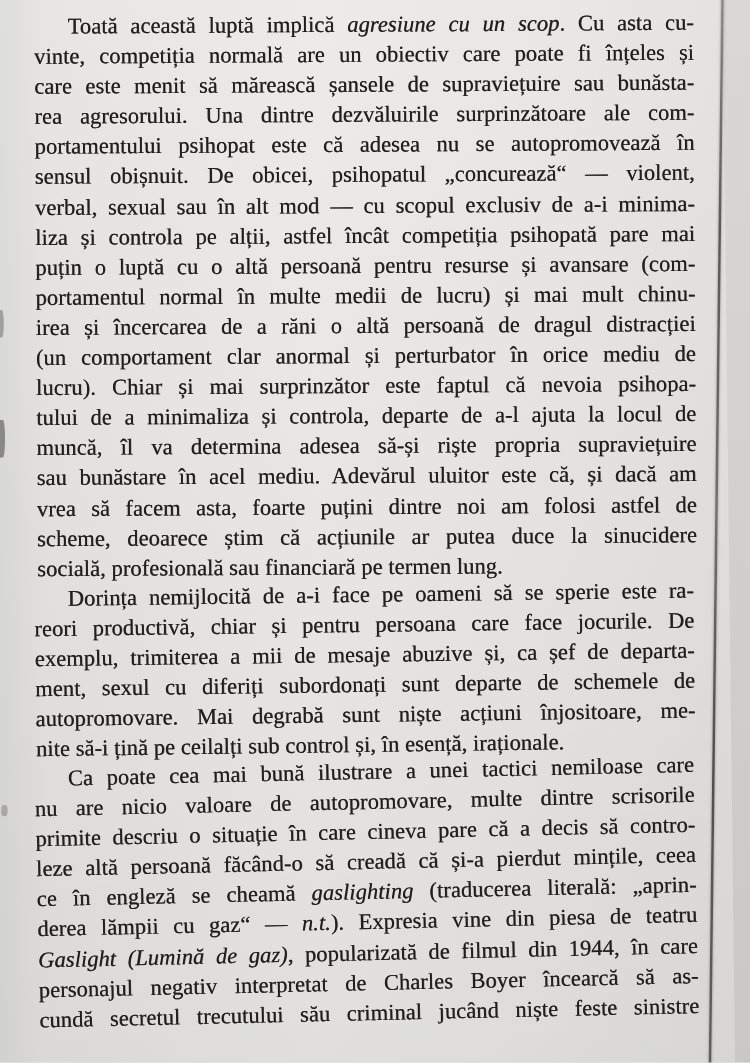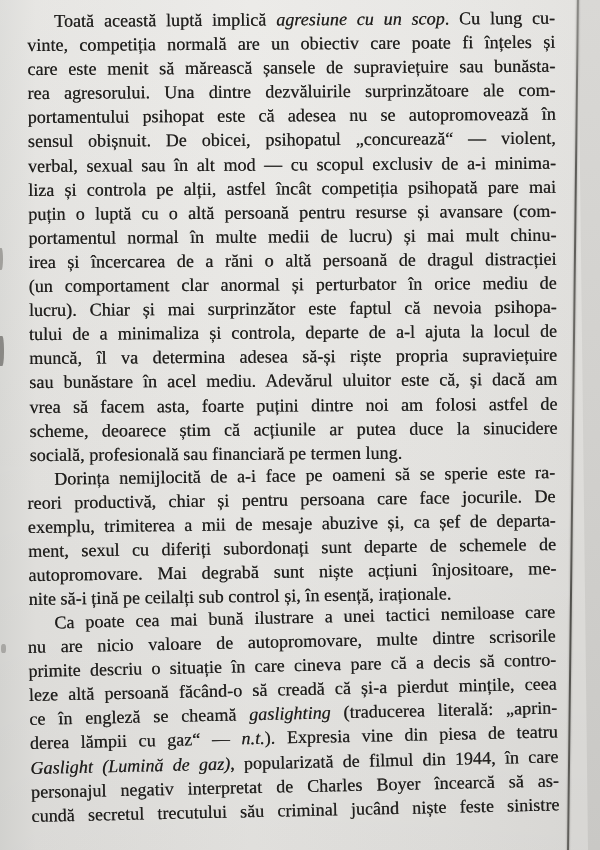--- a/index.html
+++ b/index.html
@@ -80,21 +80,21 @@
 <body>
 
 <div class="scan">
   <div class="gutter-strip"></div>
   <div class="seam"></div>
   <div class="speck speck-a"></div>
   <div class="speck speck-b"></div>
   <div class="speck speck-c"></div>
   <div class="text-block" style="color: rgb(32, 31, 29);">
       <div class="paragraph">
-        <div class="line indent"><span class="seg">Toată această luptă implică </span><span class="seg italic">agresiune cu un scop</span><span class="seg">. Cu lung cu-</span></div>
+        <div class="line indent"><span class="seg">Toată această luptă implică </span><span class="seg italic">agresiune cu un scop</span><span class="seg">. Cu asta cu-</span></div>
         <div class="line"><span class="seg">vinte, competiția normală are un obiectiv care poate fi înțeles și</span></div>
         <div class="line"><span class="seg">care este menit să mărească șansele de supraviețuire sau bunăsta-</span></div>
         <div class="line"><span class="seg">rea agresorului. Una dintre dezvăluirile surprinzătoare ale com-</span></div>
         <div class="line"><span class="seg">portamentului psihopat este că adesea nu se autopromovează în</span></div>
         <div class="line"><span class="seg">sensul obișnuit. De obicei, psihopatul „concurează“ — violent,</span></div>
         <div class="line"><span class="seg">verbal, sexual sau în alt mod — cu scopul exclusiv de a-i minima-</span></div>
         <div class="line"><span class="seg">liza și controla pe alții, astfel încât competiția psihopată pare mai</span></div>
         <div class="line"><span class="seg">puțin o luptă cu o altă persoană pentru resurse și avansare (com-</span></div>
         <div class="line"><span class="seg">portamentul normal în multe medii de lucru) și mai mult chinu-</span></div>
         <div class="line"><span class="seg">irea și încercarea de a răni o altă persoană de dragul distracției</span></div>

